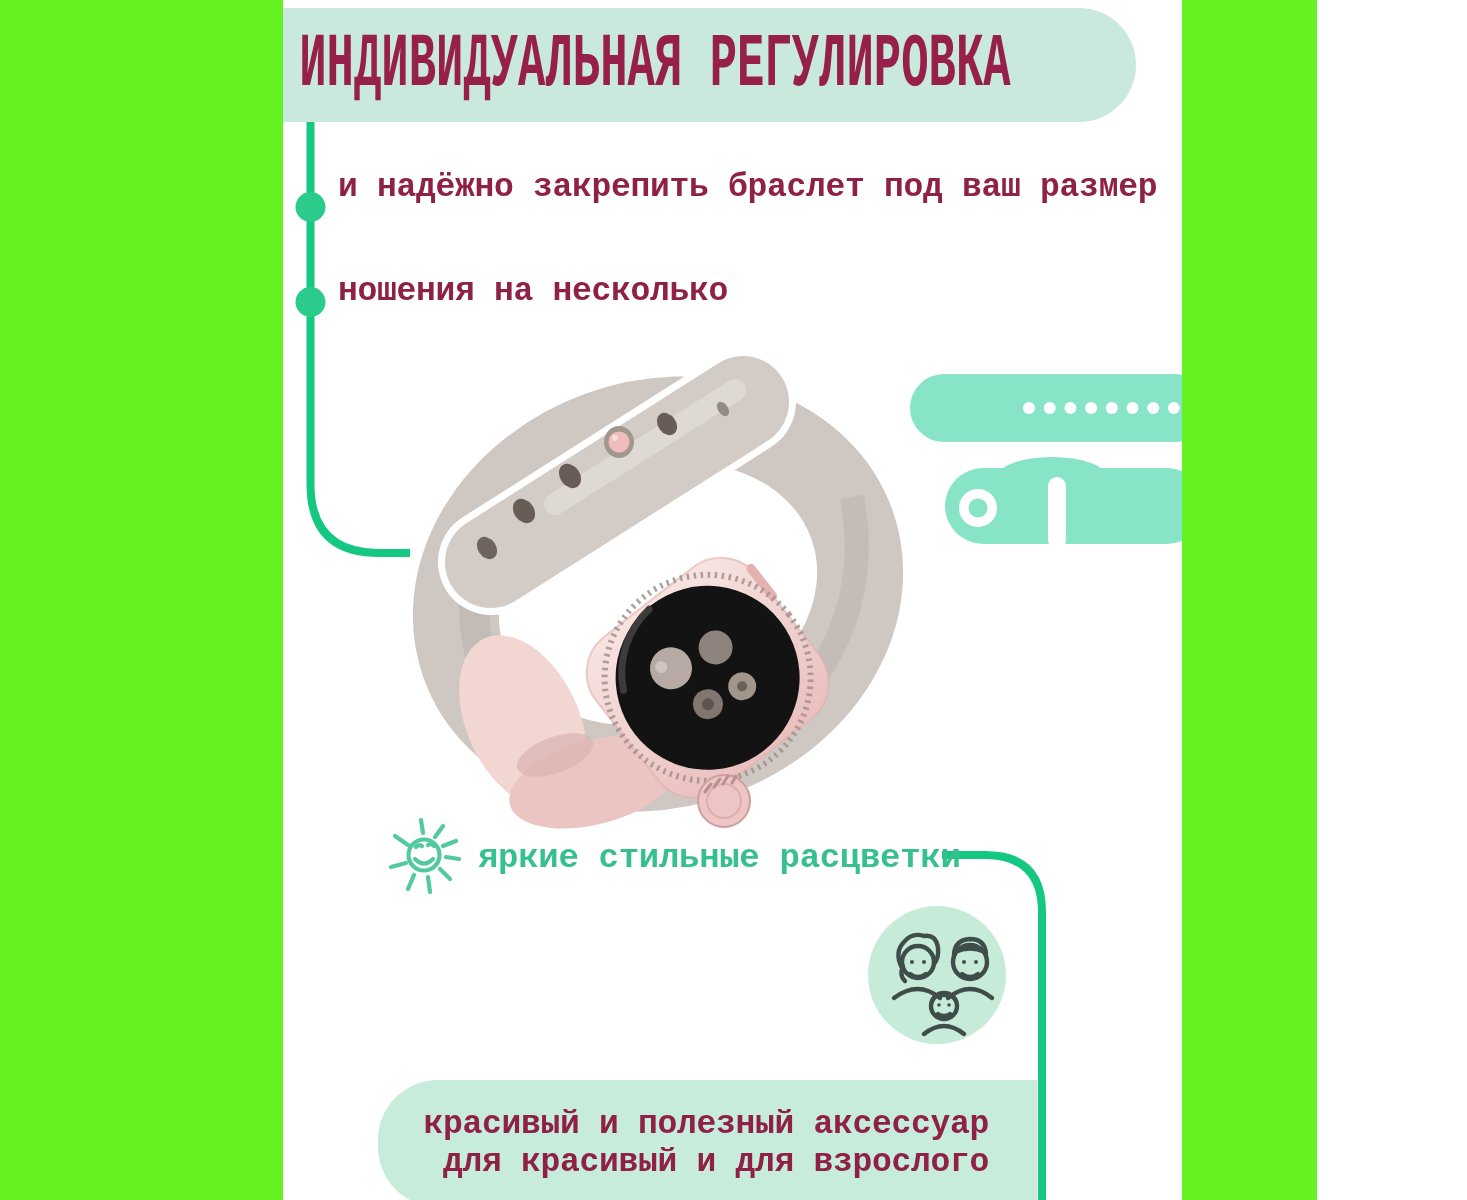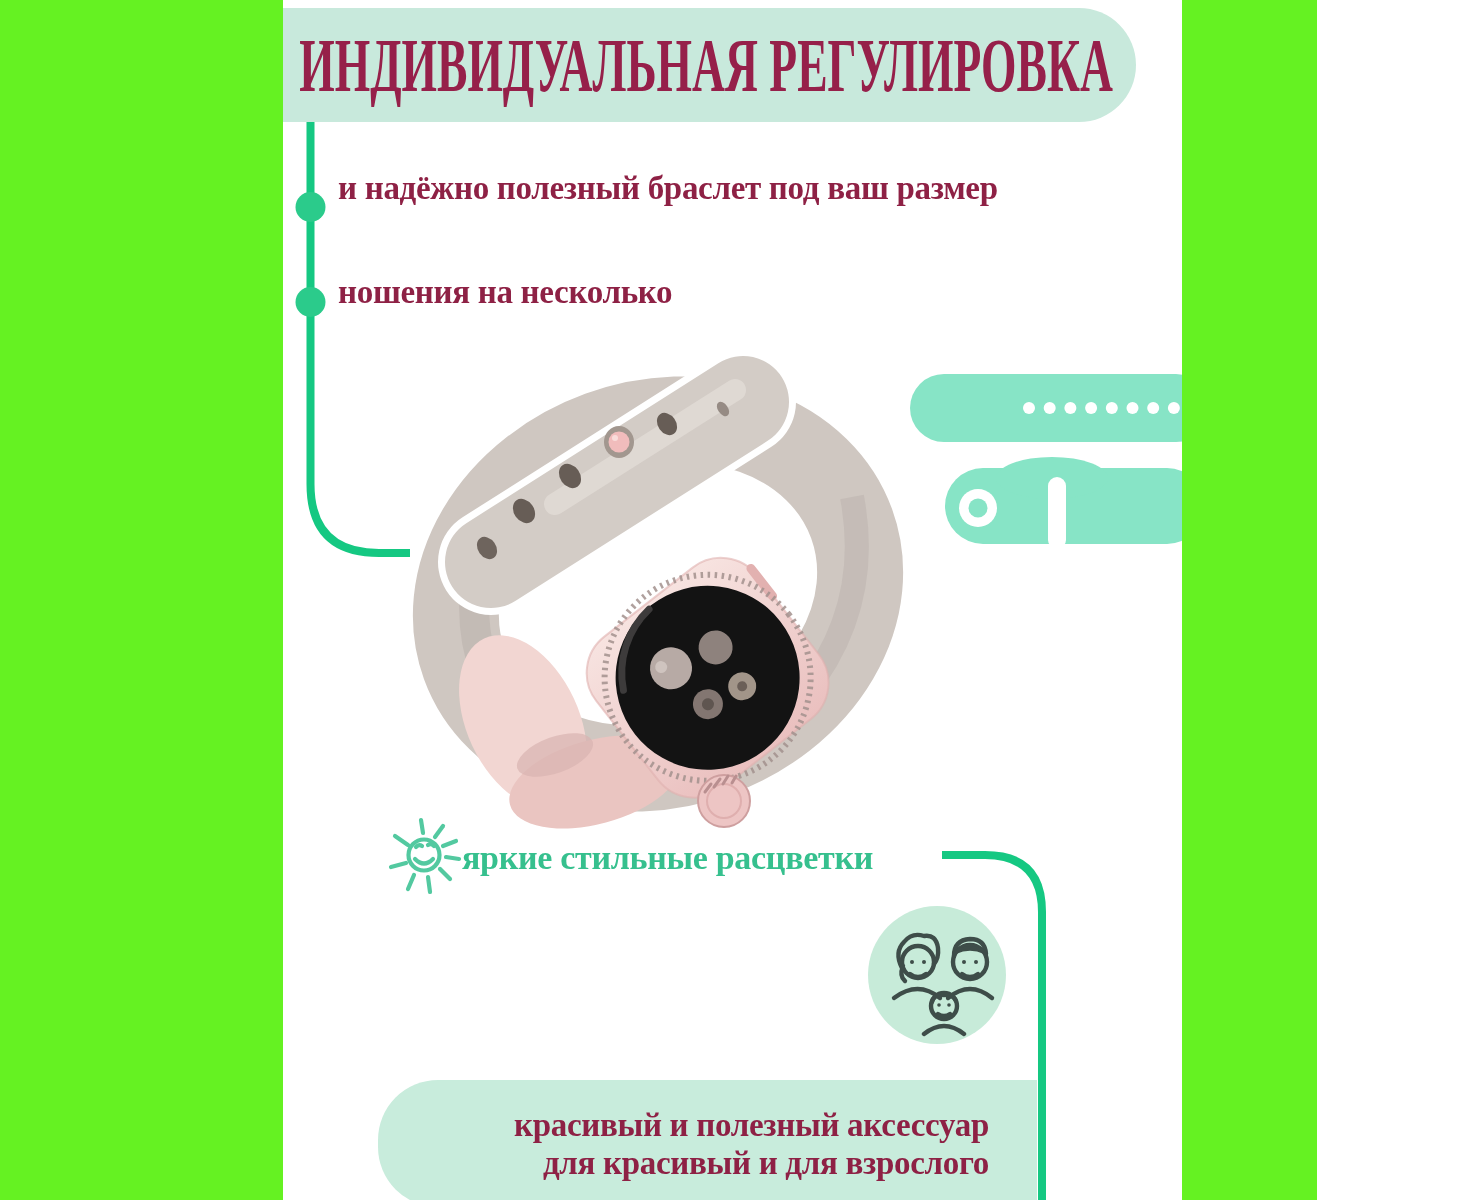--- a/index.html
+++ b/index.html
@@ -1,18 +1,18 @@
 <!DOCTYPE html>
 <html><head>
 <meta charset="utf-8">
 <style>
   html,body{margin:0;padding:0;background:#ffffff;}
   .canvas{
     position:relative;width:1317px;height:1200px;background:#ffffff;overflow:hidden;
-    font-family:Liberation Serif, serif;
+    font-family:Liberation Mono, monospace;
   }
   .green-border{position:absolute;top:0;height:1200px;background:#65f222;z-index:40;}
   .green-border.left{left:0;width:283px;}
   .green-border.right{left:1182px;width:285px;}
 
   .title-banner{
     position:absolute;left:283px;top:8px;width:853px;height:114px;
     background:#c8e9dc;border-radius:0 57px 57px 0;display:flex;align-items:center;z-index:10;
   }
   .title-banner h1{
@@ -27,21 +27,21 @@
     line-height:38px;letter-spacing:-0.3px;z-index:10;white-space:nowrap;
   }
   .bullet.b1{top:169px;}
   .bullet.b2{top:273px;}
 
   .watch-illo{position:absolute;left:405px;top:352px;width:500px;height:480px;z-index:3;}
   .band-illo{position:absolute;left:900px;top:362px;width:290px;height:206px;z-index:2;}
 
   .sun-icon{position:absolute;left:382px;top:815px;width:86px;height:84px;z-index:10;}
   .feature-label{
-    position:absolute;left:462px;top:839px;font-size:34px;font-weight:bold;color:#36c08e;
+    position:absolute;left:478px;top:839px;font-size:34px;font-weight:bold;color:#36c08e;
     white-space:nowrap;z-index:10;letter-spacing:-0.3px;
   }
 
   .family-badge{
     position:absolute;left:868px;top:906px;width:138px;height:138px;border-radius:50%;
     background:#c7ebd9;z-index:10;
   }
   .family-badge svg{position:absolute;left:0;top:0;}
 
   .bottom-banner{
@@ -141,21 +141,21 @@
     <circle cx="310.5" cy="207" r="15" fill="#2bcb8b"></circle>
     <circle cx="310.5" cy="302" r="15" fill="#2bcb8b"></circle>
     <path d="M 942 855 H 985 Q 1042 855 1042 912 V 1200" fill="none" stroke="#15c882" stroke-width="8"></path>
   </svg>
 
   <div class="title-banner">
     <h1>ИНДИВИДУАЛЬНАЯ РЕГУЛИРОВКА</h1>
   </div>
 
   <div class="bullet b1">
-    <div>и надёжно полезный браслет под ваш размер</div>
+    <div>и надёжно закрепить браслет под ваш размер</div>
   </div>
   <div class="bullet b2">
     <div>ношения на несколько</div>
   </div>
 
   <svg class="sun-icon" viewBox="0 0 86 84">
     <g fill="none" stroke="#53c9a0" stroke-width="4.2" stroke-linecap="round">
       <circle cx="42" cy="40" r="15.5"></circle>
       <path d="M 33 44 Q 42 53 51 44"></path>
       <path d="M 34 32 Q 37 29 40 31"></path>

